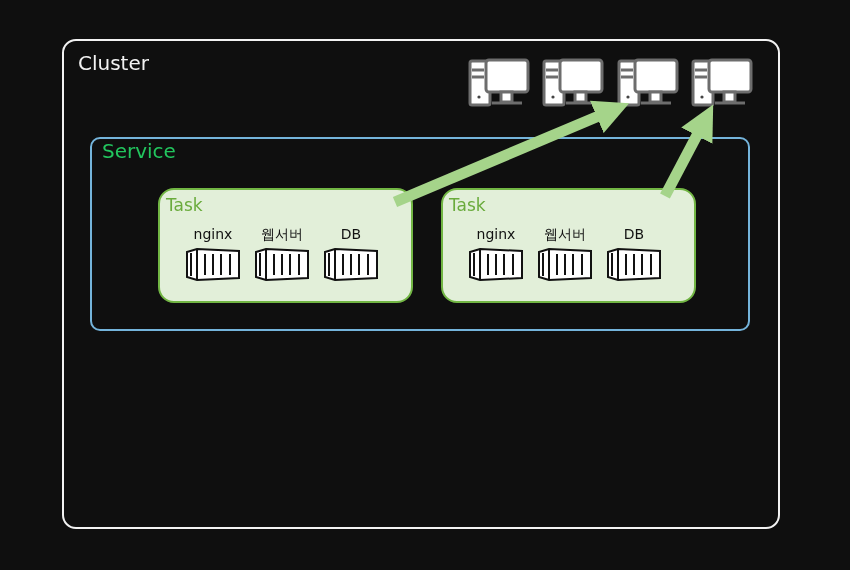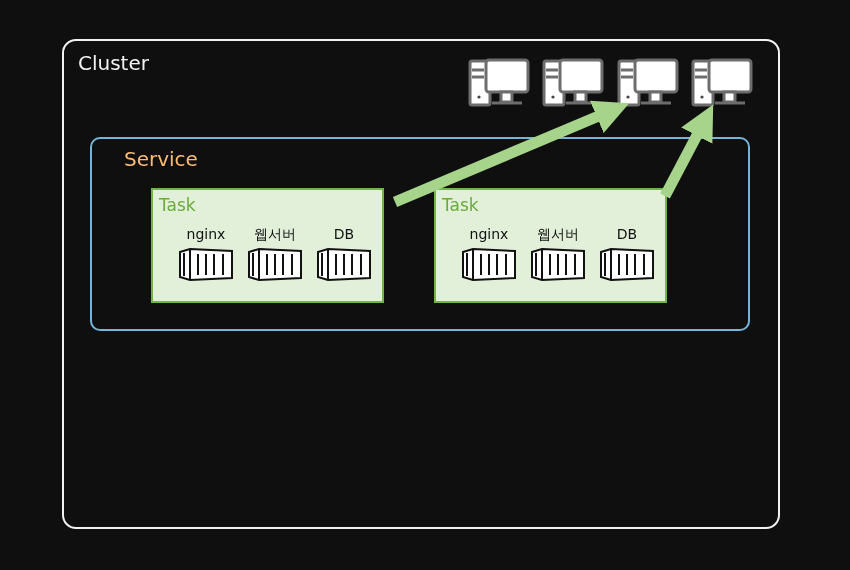--- a/index.html
+++ b/index.html
@@ -1,22 +1,22 @@
 <!DOCTYPE html>
 <html><head>
 <meta charset="utf-8">
 <style>
   html,body{margin:0;padding:0;background:#0f0f0f;}
   body{width:850px;height:570px;position:relative;overflow:hidden;font-family:"DejaVu Sans","Liberation Sans",sans-serif;}
   .box{position:absolute;box-sizing:border-box;}
   .cluster{left:62px;top:39px;width:718px;height:490px;border:2.5px solid #f2f2f2;border-radius:14px;}
   .cluster-label{position:absolute;left:14px;top:10px;color:#f2f2f2;font-size:20px;}
   .service{left:90px;top:137px;width:660px;height:194px;border:2.5px solid #74b4db;border-radius:10px;}
-  .service-label{position:absolute;left:10px;top:8px;color:#fdba74;font-size:20px;margin-left:22px;}
-  .task{width:233px;height:115px;background:#e2efd9;border:2.5px solid #72b644;border-radius:0;top:188px;}
+  .service-label{position:absolute;left:10px;top:0;color:#22c55e;font-size:20px;}
+  .task{width:255px;height:115px;background:#e2efd9;border:2.5px solid #72b644;border-radius:16px;top:188px;margin-left:7px;}
   .task-label{position:absolute;left:6px;top:5px;color:#6aab3c;font-size:17px;}
   .container{position:absolute;top:35px;width:58px;text-align:center;}
   .container-name{display:block;color:#111;font-size:14px;height:22px;line-height:18px;}
   .container svg{display:block;margin:0 auto;}
   .computer{position:absolute;top:58px;}
   svg.overlay{position:absolute;left:0;top:0;pointer-events:none;}
 </style>
 </head>
 <body>
 

